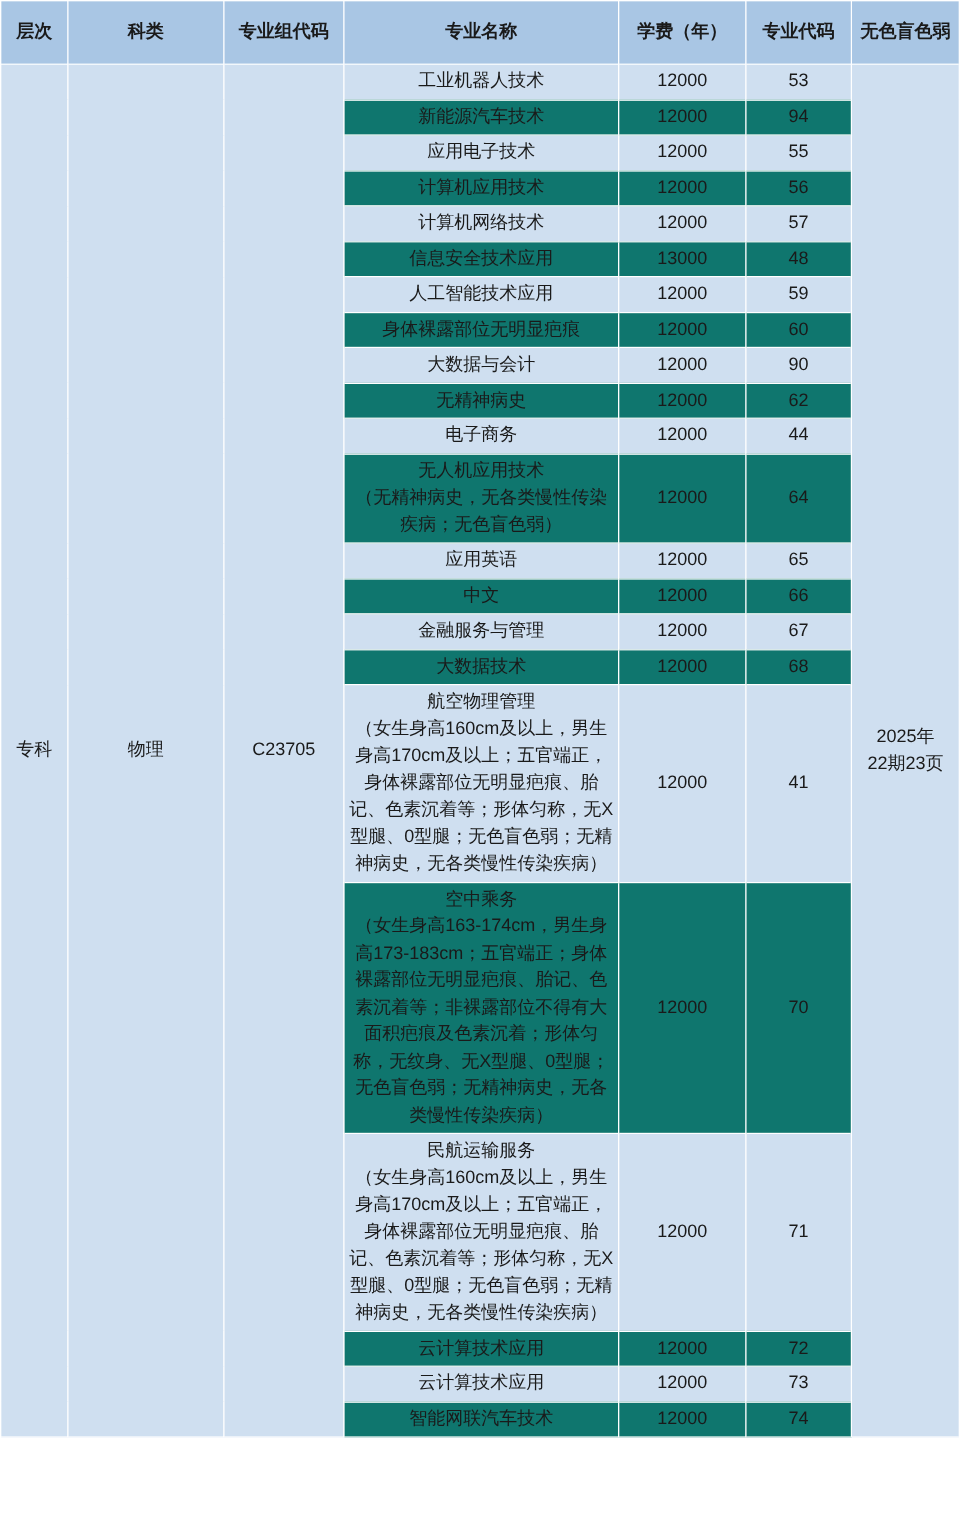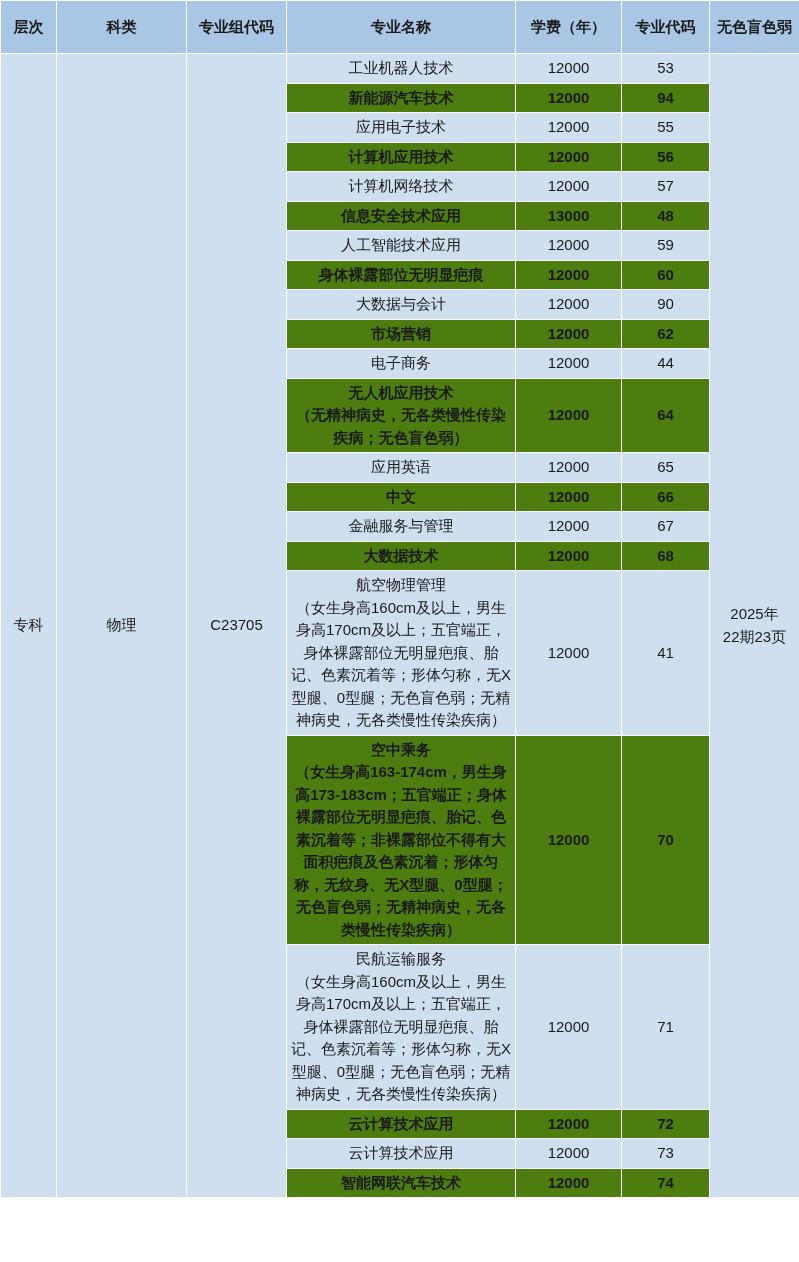--- a/index.html
+++ b/index.html
@@ -42,21 +42,21 @@
   col.c-code    { width: 88px; }
   col.c-page    { width: 90px; }
 
   td.level, td.subject, td.group, td.page {
     background: #cfdff0;
     font-size: 15px;
   }
   td.page { line-height: 1.6; }
 
   tbody tr.odd td.cell { background: #cfdff0; }
-  tbody tr.even td.cell { background: #4d7c0f; font-weight: bold; }
+  tbody tr.even td.cell { background: #0f766e; }
 
   td.name-cell {
     text-align: center;
     padding: 4px 8px;
   }
   td.name-cell .note {
     display: block;
   }
   td.tall {
     padding: 8px 8px;
@@ -135,21 +135,21 @@
         <td class="cell name-cell"><span>身体裸露部位无明显疤痕</span></td>
         <td class="cell num">12000</td>
         <td class="cell num">60</td>
       </tr>
       <tr class="odd">
         <td class="cell name-cell"><span>大数据与会计</span></td>
         <td class="cell num">12000</td>
         <td class="cell num">90</td>
       </tr>
       <tr class="even">
-        <td class="cell name-cell"><span>市场营销</span></td>
+        <td class="cell name-cell"><span>无精神病史</span></td>
         <td class="cell num">12000</td>
         <td class="cell num">62</td>
       </tr>
       <tr class="odd">
         <td class="cell name-cell"><span>电子商务</span></td>
         <td class="cell num">12000</td>
         <td class="cell num">44</td>
       </tr>
       <tr class="even">
         <td class="cell name-cell tall"><span>无人机应用技术</span><span class="note">（无精神病史，无各类慢性传染疾病；无色盲色弱）</span></td>

